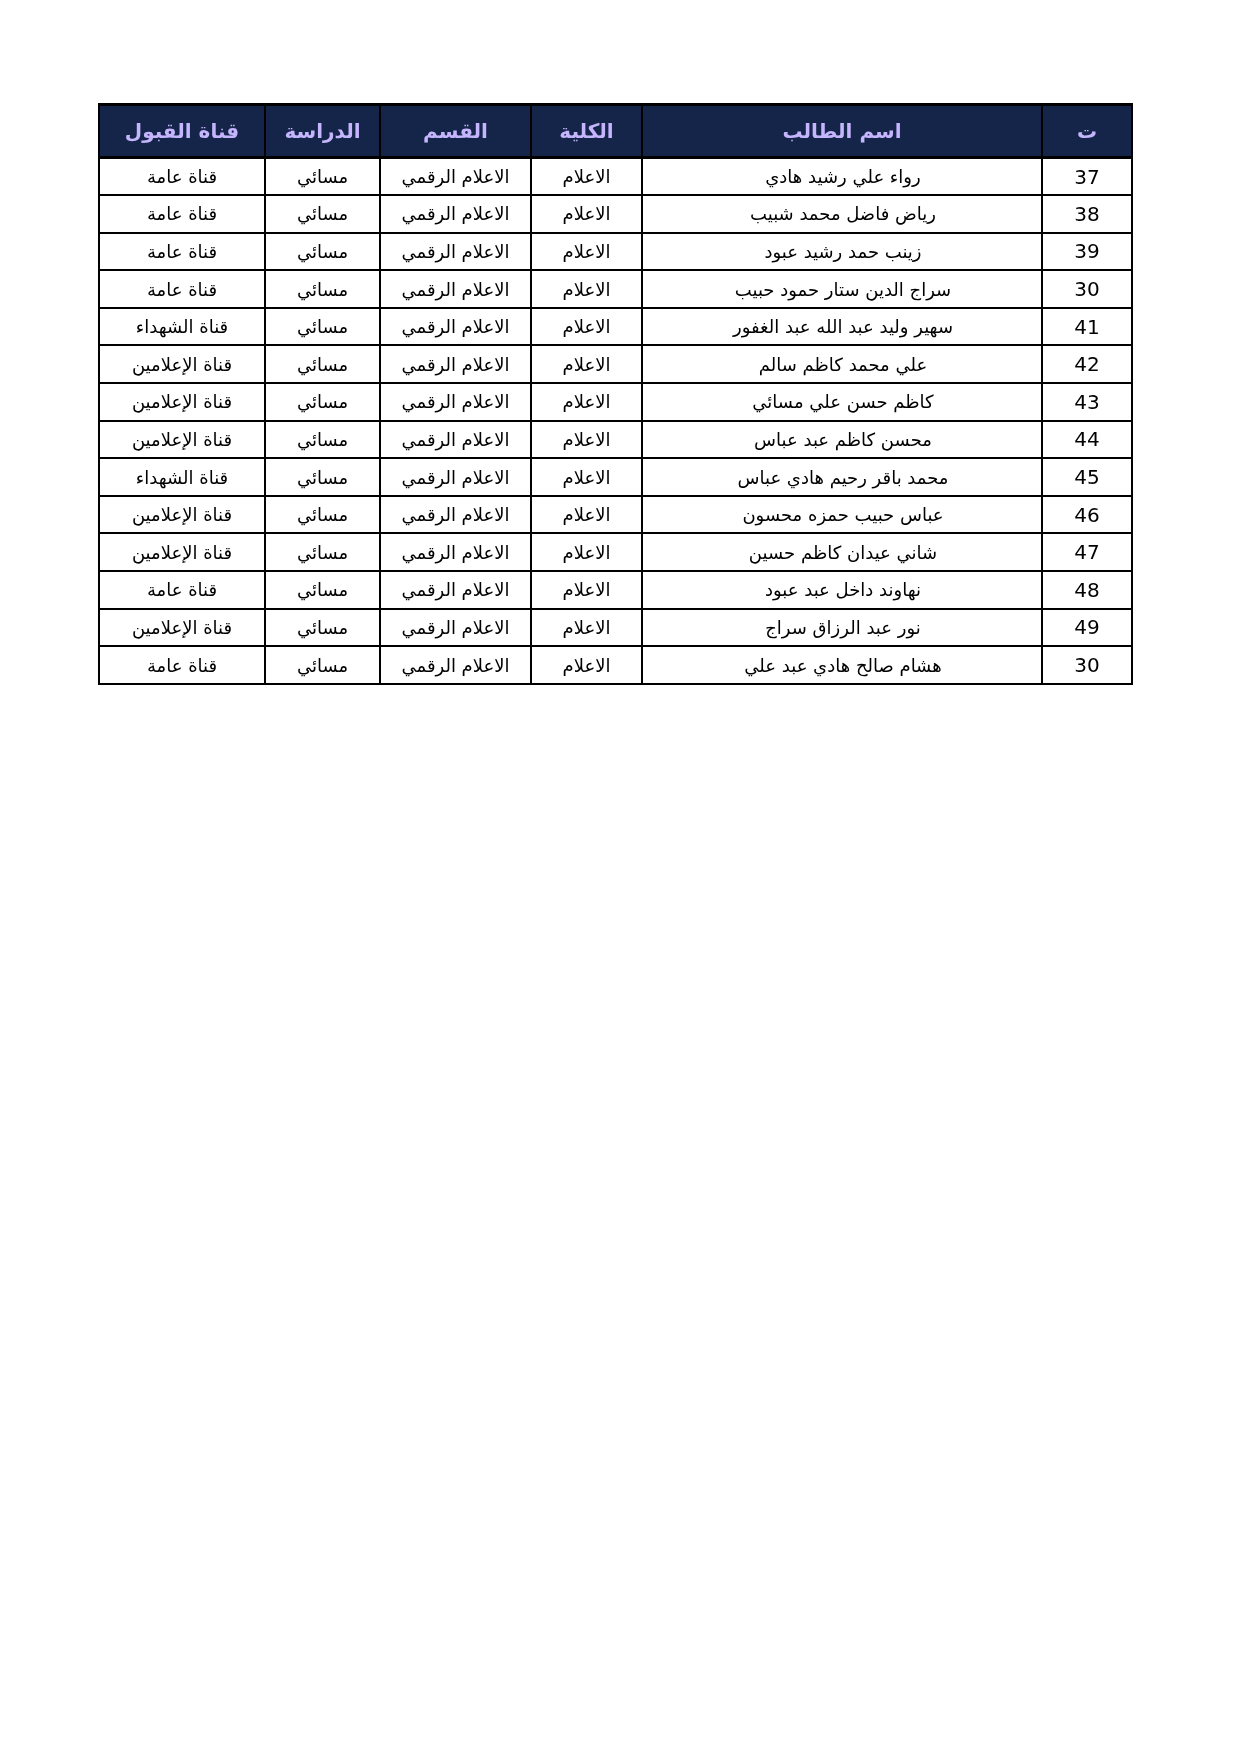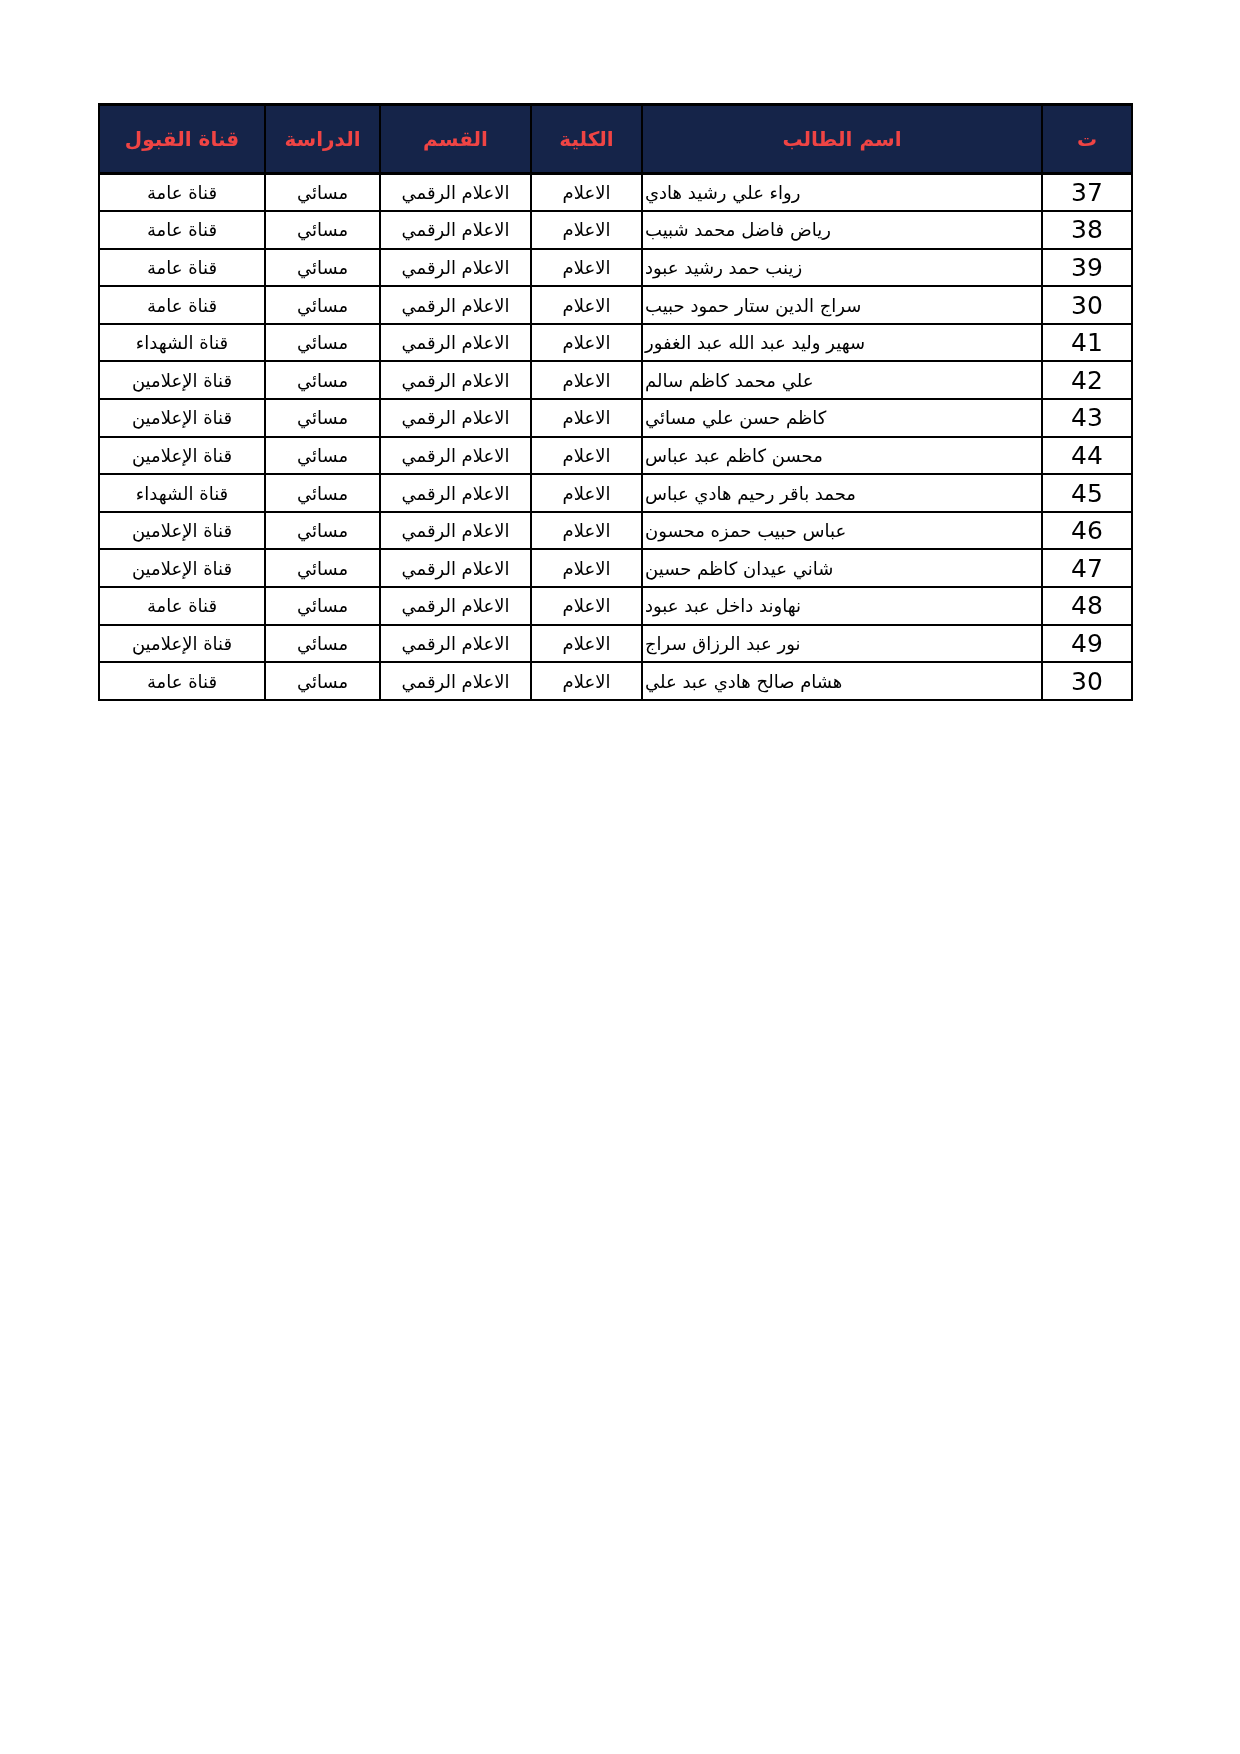--- a/index.html
+++ b/index.html
@@ -30,44 +30,44 @@
     direction: rtl;
   }
   table.students th,
   table.students td {
     border: 2px solid #000000;
     overflow: hidden;
     white-space: nowrap;
   }
   table.students thead th {
     background: #152449;
-    color: #ef4444;
+    color: #c4b5fd;
     font-weight: bold;
     font-size: 20px;
-    height: 69px;
+    height: 53px;
     text-align: center;
     vertical-align: middle;
     border-top-width: 3px;
     border-bottom-width: 3px;
   }
   table.students tbody td {
     background: #ffffff;
     color: #000000;
     font-size: 18px;
     height: 37.6px;
     text-align: center;
     vertical-align: middle;
     padding: 0 2px;
   }
   table.students tbody td.cell-name {
-    text-align: left;
+    text-align: center;
     padding-right: 0;
   }
   table.students tbody td.cell-num {
-    font-size: 25px;
+    font-size: 20px;
   }
   col.c-num    { width: 90px; }
   col.c-name   { width: 400px; }
   col.c-college{ width: 111px; }
   col.c-dept   { width: 151px; }
   col.c-study  { width: 115px; }
   col.c-channel{ width: 166px; }
 </style>
 </head>
 <body>

